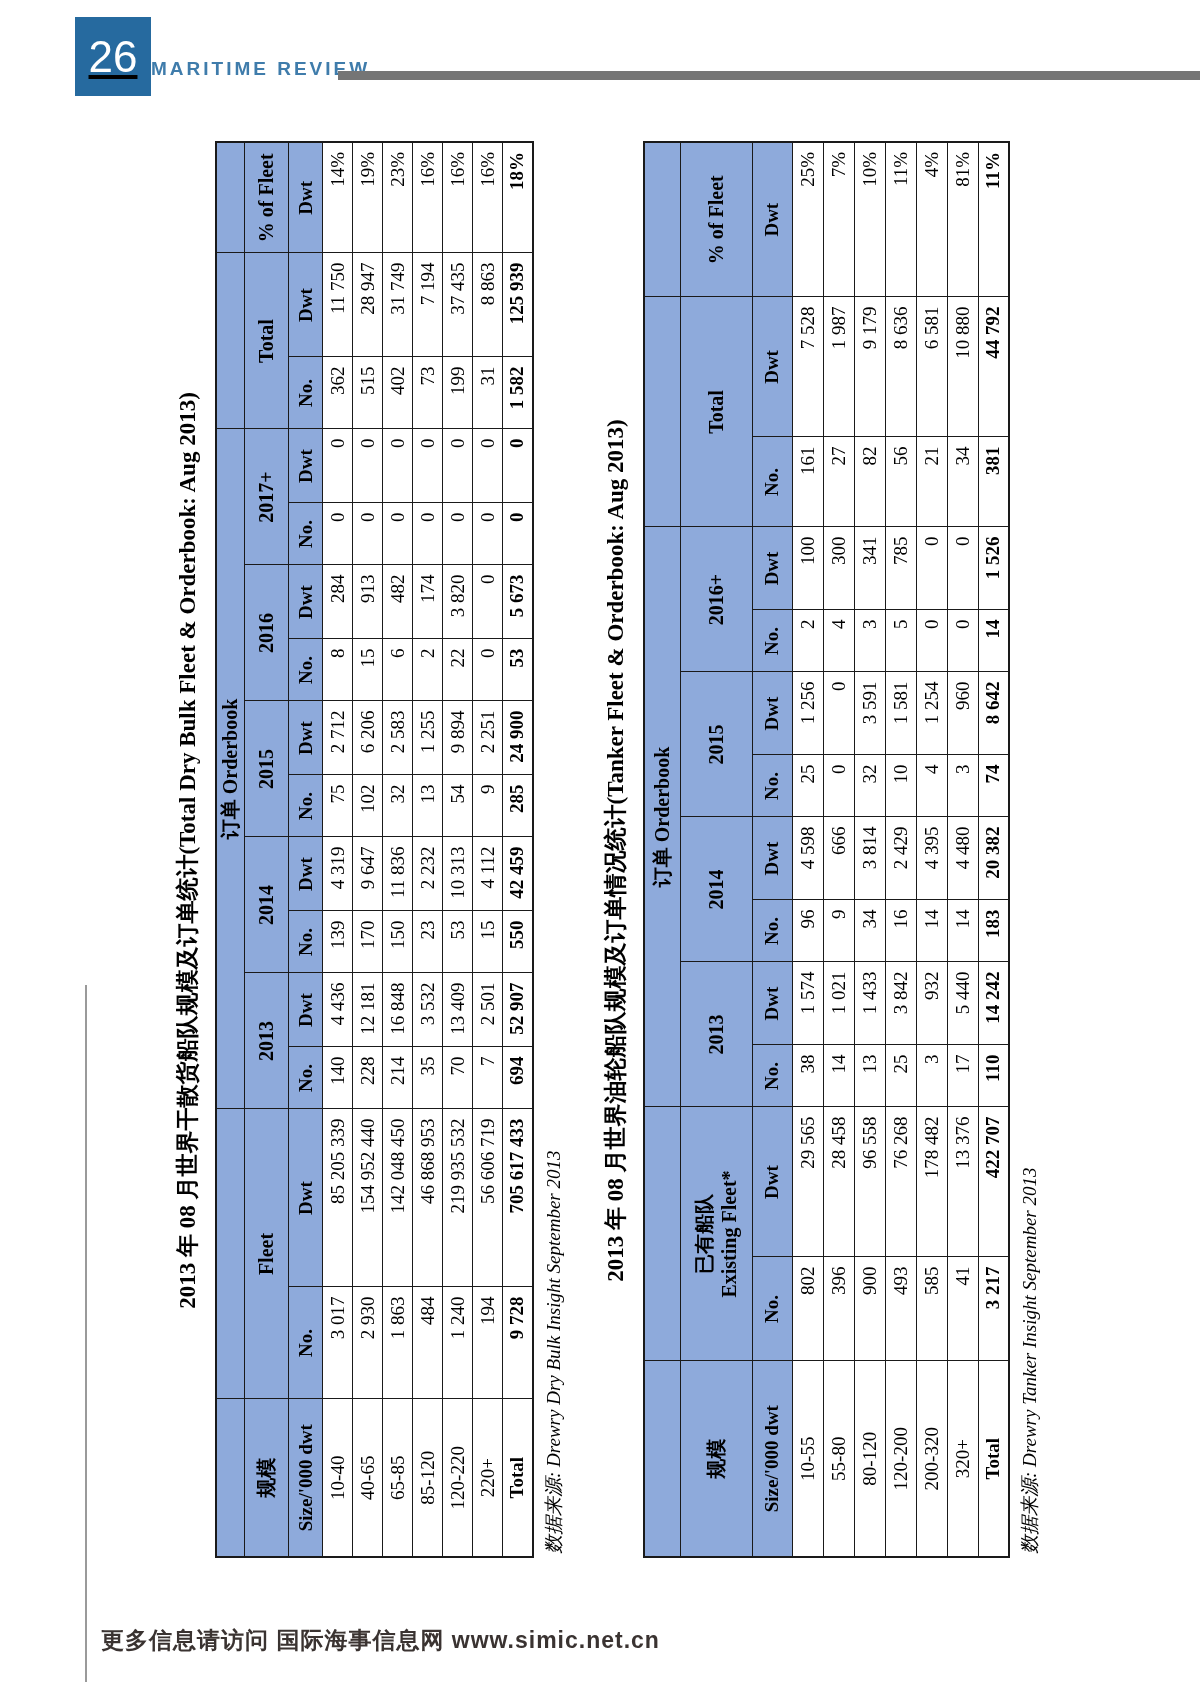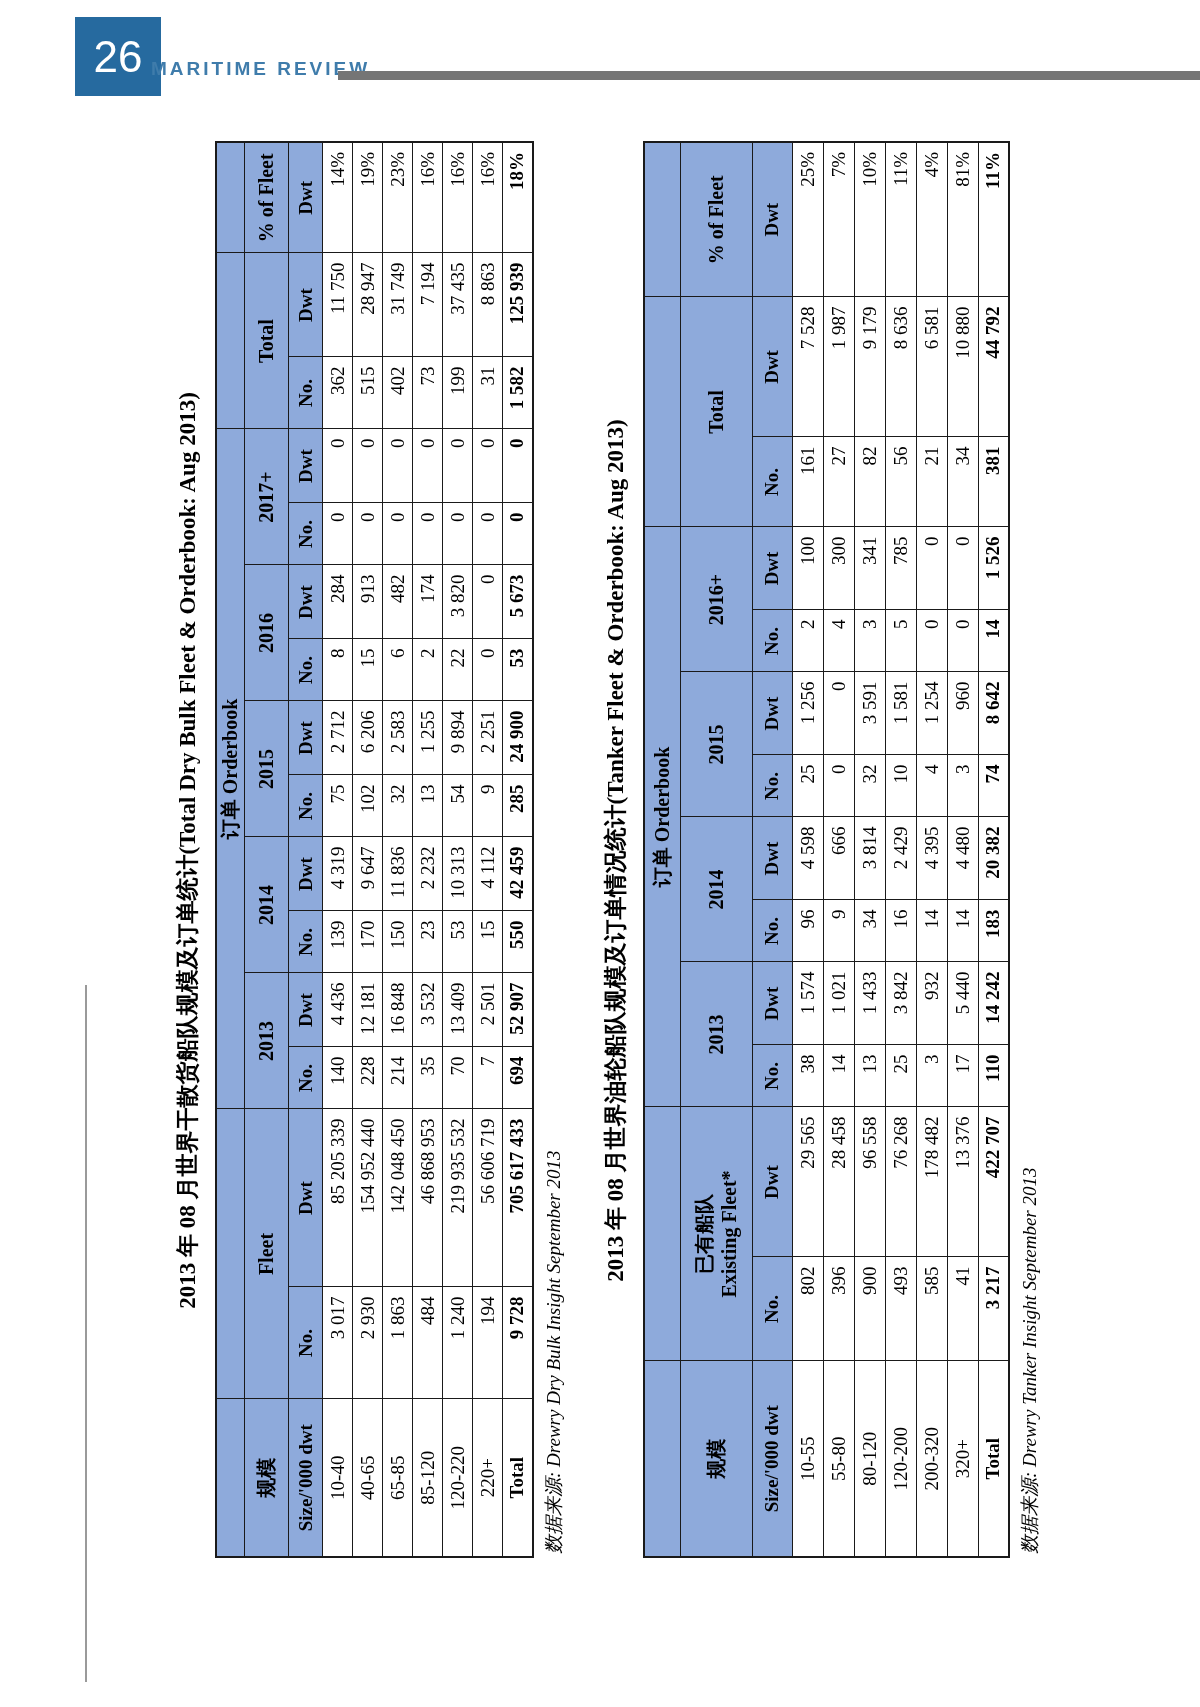--- a/index.html
+++ b/index.html
@@ -1,21 +1,21 @@
 <!DOCTYPE html>
 <html><head>
 <meta charset="utf-8">
 <style>
   * { margin:0; padding:0; box-sizing:border-box; }
   body { background:#e8e8e8; font-family:"Liberation Serif", serif; }
   .page { position:relative; width:1200px; height:1707px; background:#ffffff; margin:0 auto; overflow:hidden; }
 
   
-  .logo-box { position:absolute; left:75px; top:17px; width:86px; height:79px;
-    display:flex; align-items:center; justify-content:center; }
+  .logo-box { position:absolute; left:75px; top:17px; width:76px; height:79px;
+    display:flex; align-items:center; justify-content:center;text-decoration:underline; }
   .logo-box span { color:#fff; font-family:"Liberation Sans", sans-serif; font-size:44px; }
   .brand-cn { position:absolute; left:152px; top:8px; font-size:44px; font-weight:bold; font-style:italic;
     letter-spacing:10px; font-family:"Liberation Serif", serif; }
   .brand-en { position:absolute; left:151px; top:58px; font-size:19px; letter-spacing:3px;
     font-family:"Liberation Sans", sans-serif; font-weight:bold; }
   .gray-bar { position:absolute; left:338px; top:71px; width:862px; height:9px; background:#757575; }
 
   
   .rot-block { position:absolute; transform:rotate(-90deg); transform-origin:0 0; }
   #block1 { left:172px; top:1558px; width:1415px; }
@@ -410,14 +410,15 @@
               <td>44 792</td>
               <td>11%</td>
             </tr>
           </tbody>
         </table>
       </div>
     <div class="tbl-source">数据来源: Drewry Tanker Insight September 2013</div>
   </div>
 
   <div class="left-rule"></div>
+  <div class="footer-text">更多信息请访问  国际海事信息网  www.simic.net.cn</div>
 
 </div>
 
 </body></html>

